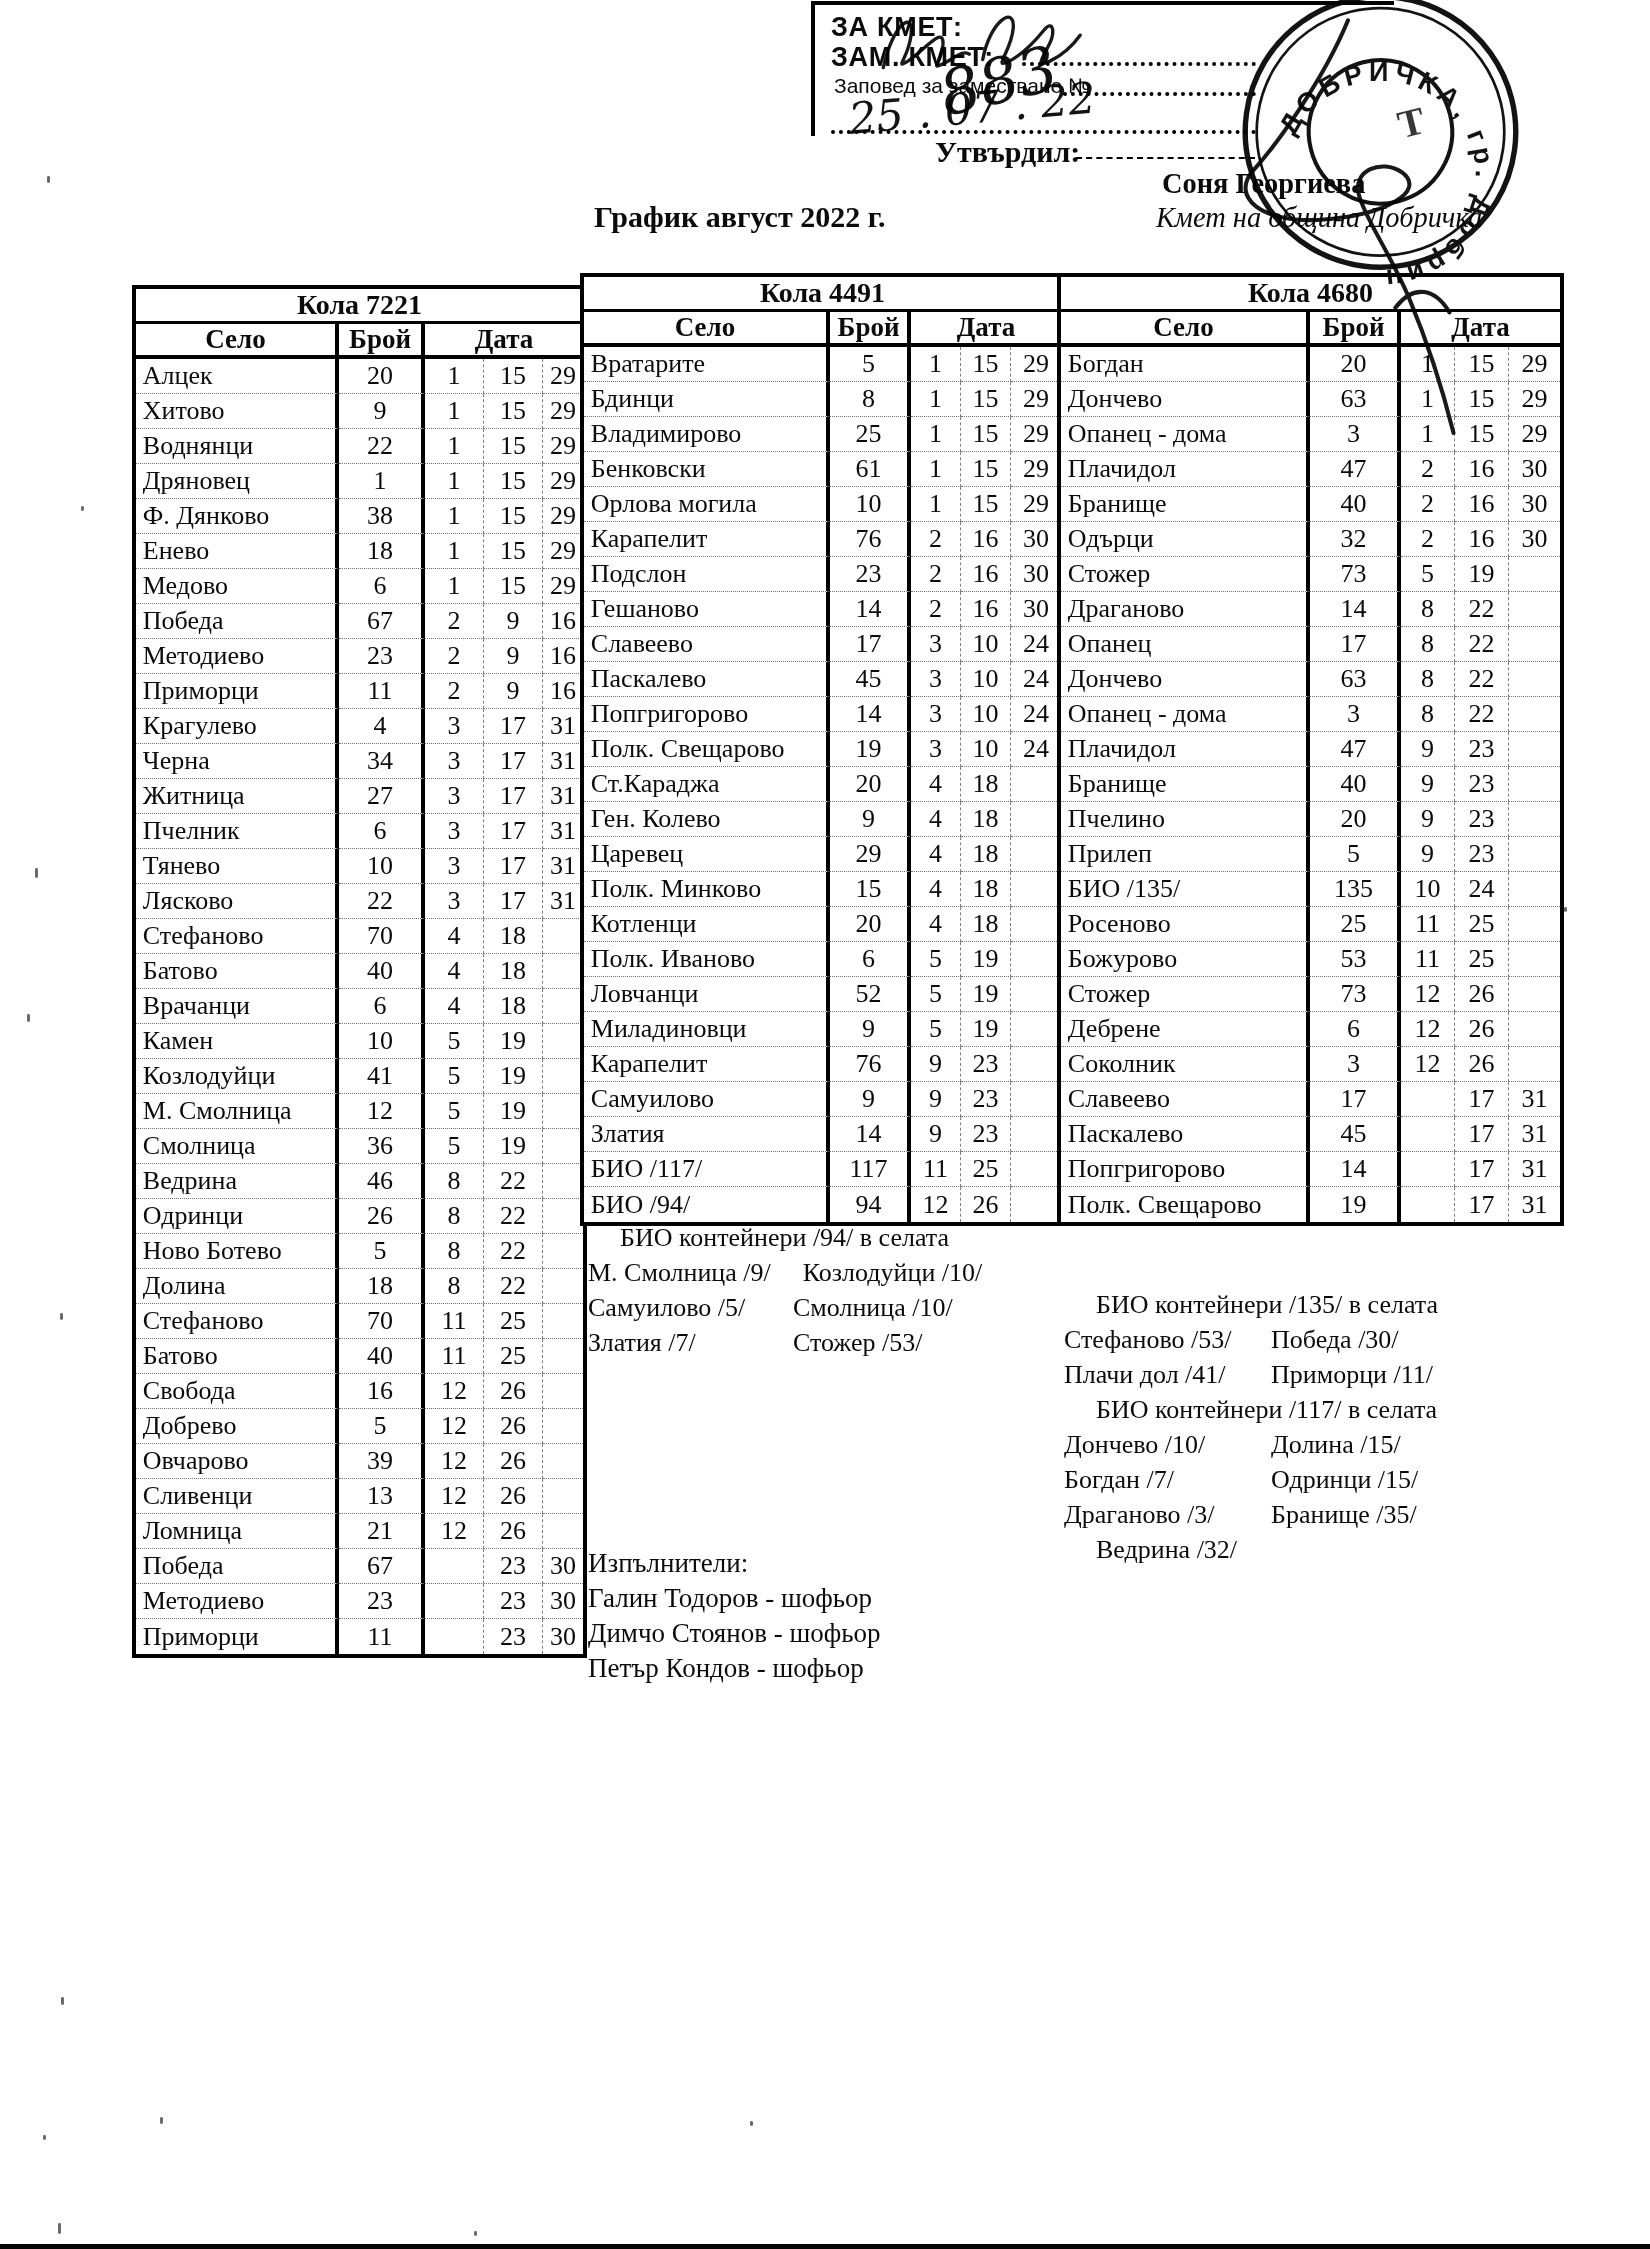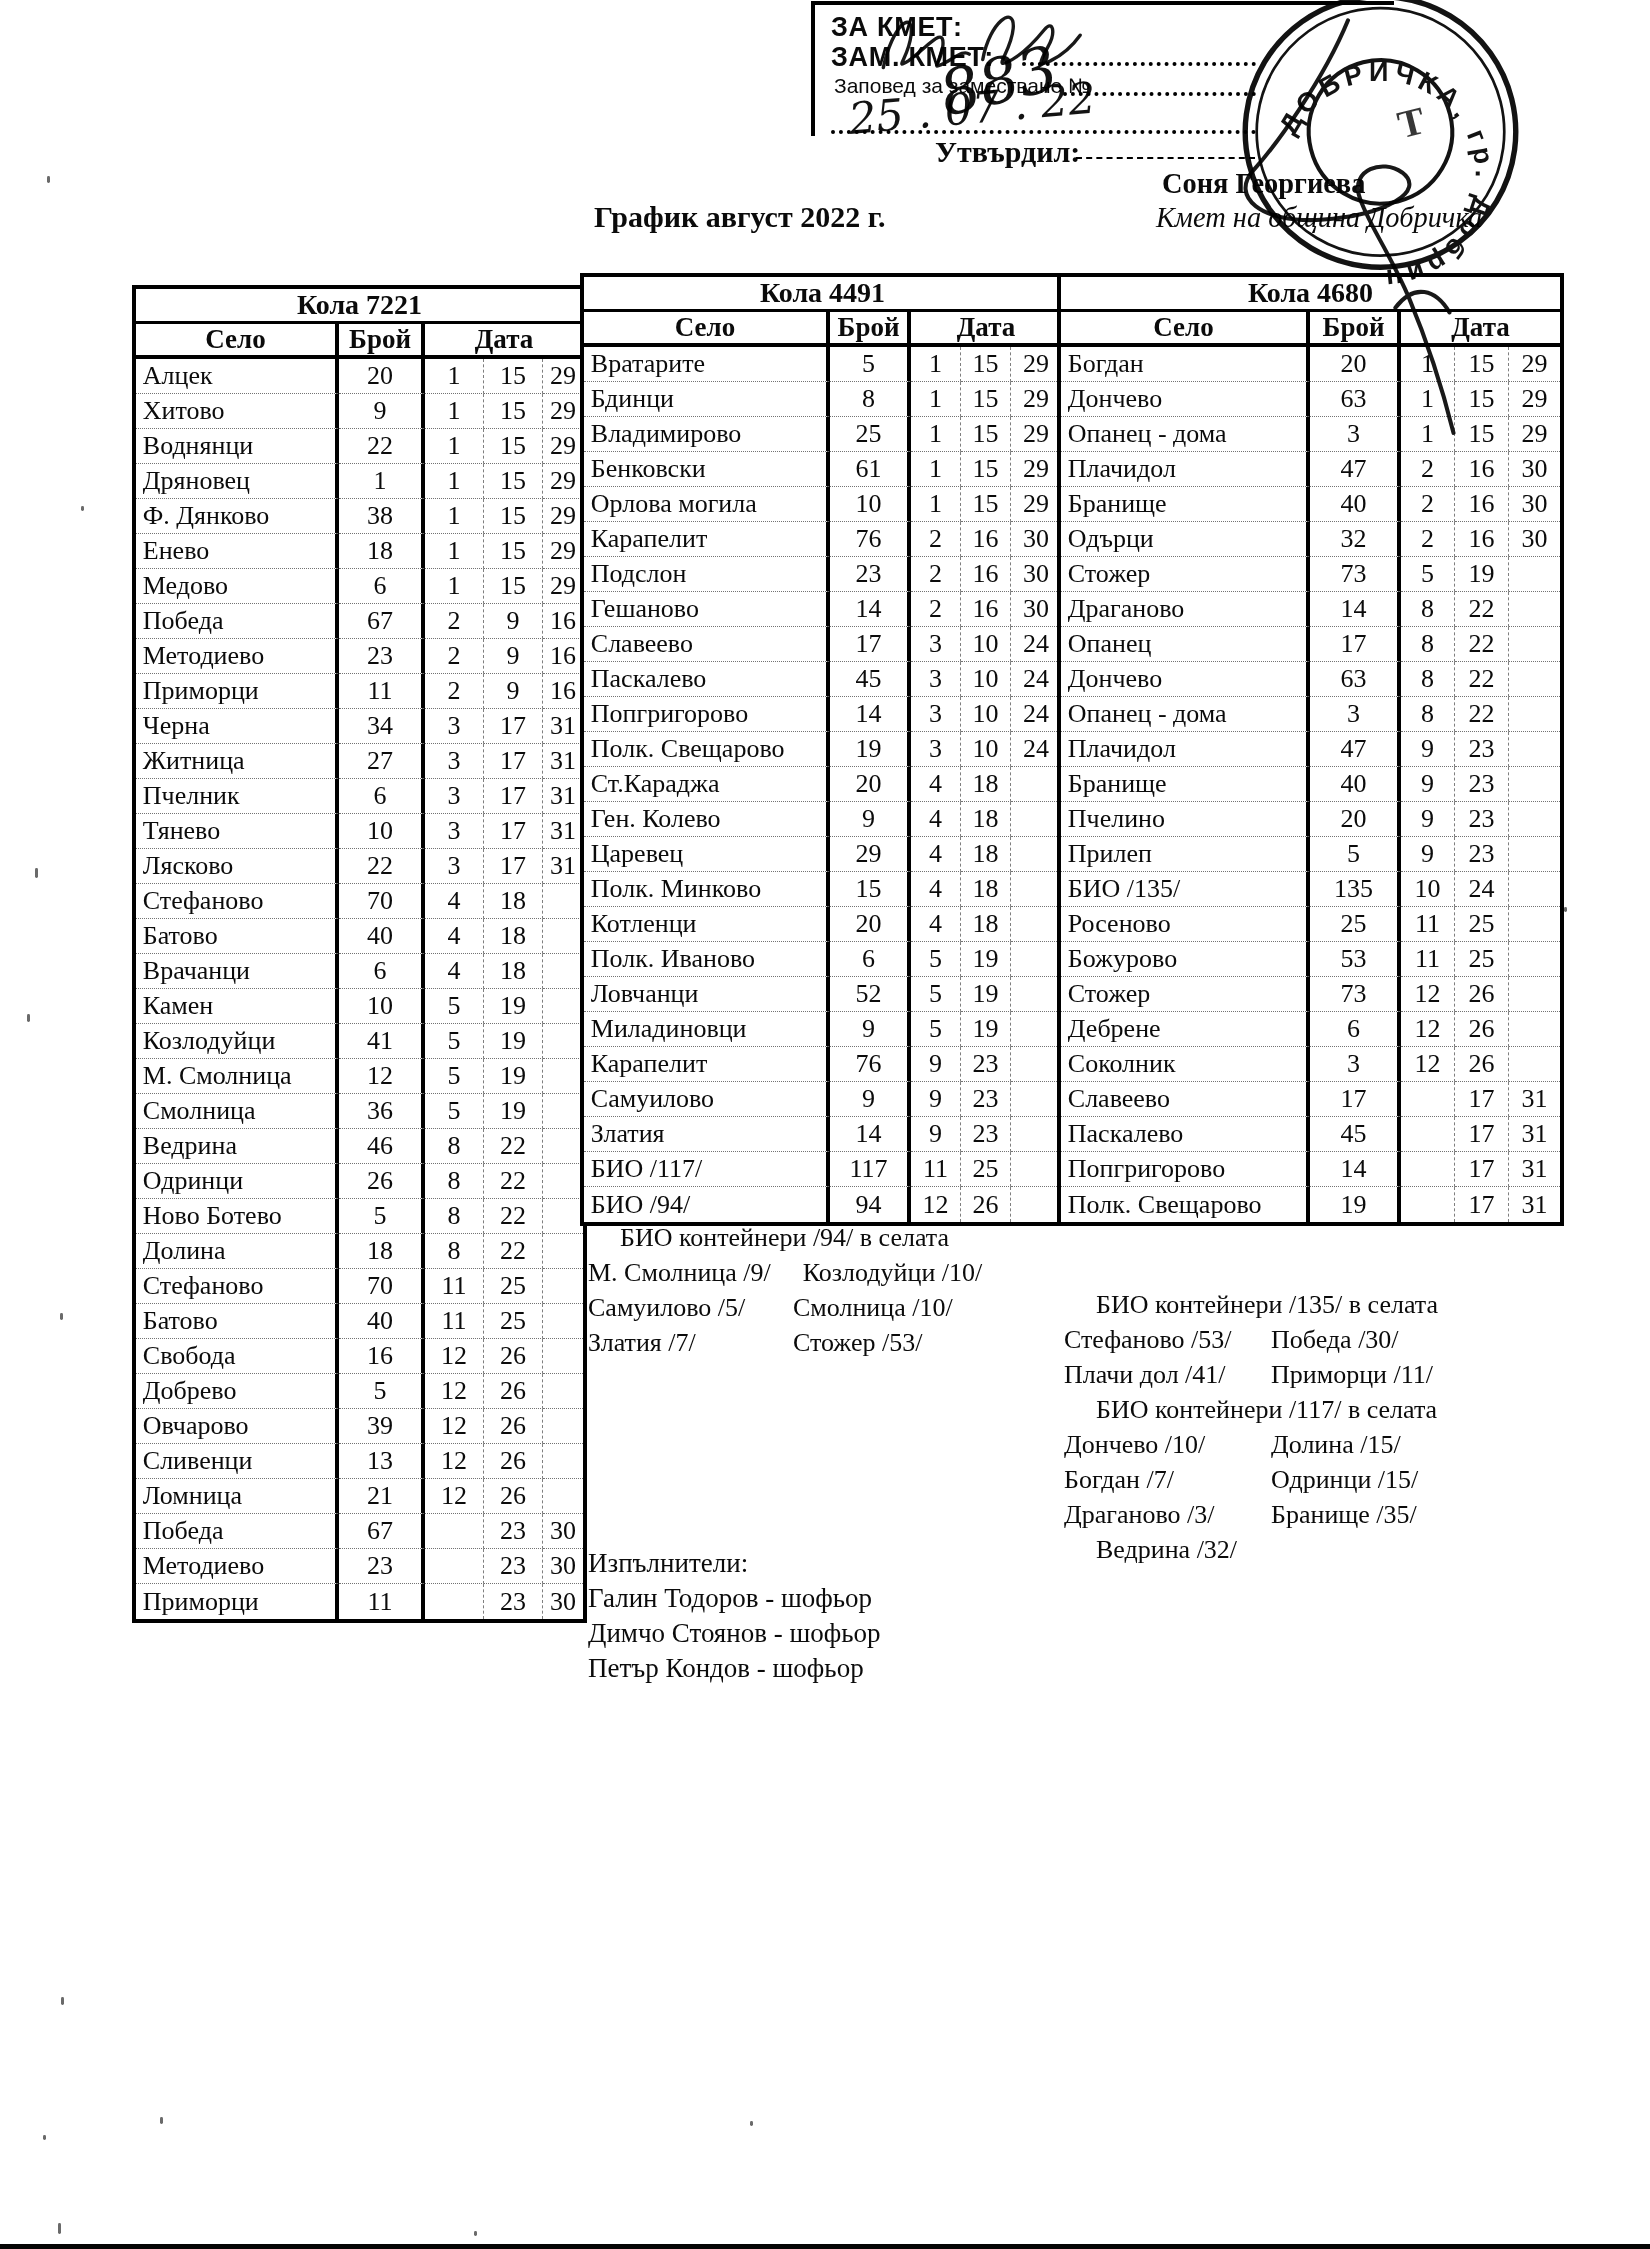--- a/index.html
+++ b/index.html
@@ -168,20 +168,27 @@
           <td class="d3">16</td>
         </tr>
         <tr>
           <td class="vil">Приморци</td>
           <td class="cnt">11</td>
           <td class="d1">2</td>
           <td class="d2">9</td>
           <td class="d3">16</td>
         </tr>
         <tr>
+          <td class="vil">Крагулево</td>
+          <td class="cnt">4</td>
+          <td class="d1">3</td>
+          <td class="d2">17</td>
+          <td class="d3">31</td>
+        </tr>
+        <tr>
           <td class="vil">Черна</td>
           <td class="cnt">34</td>
           <td class="d1">3</td>
           <td class="d2">17</td>
           <td class="d3">31</td>
         </tr>
         <tr>
           <td class="vil">Житница</td>
           <td class="cnt">27</td>
           <td class="d1">3</td>

